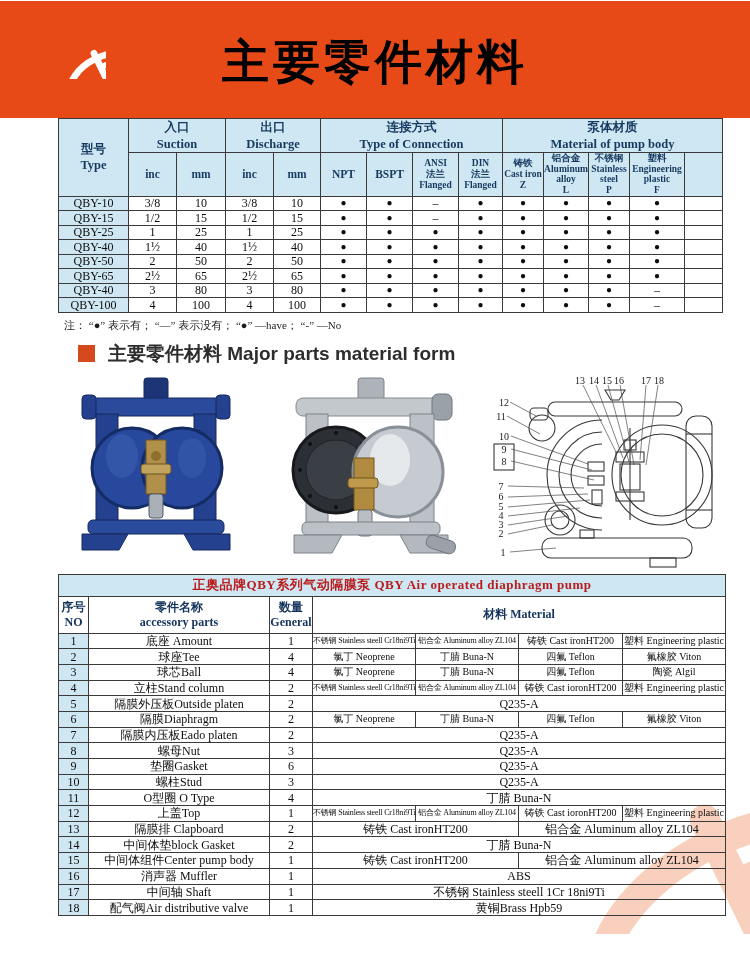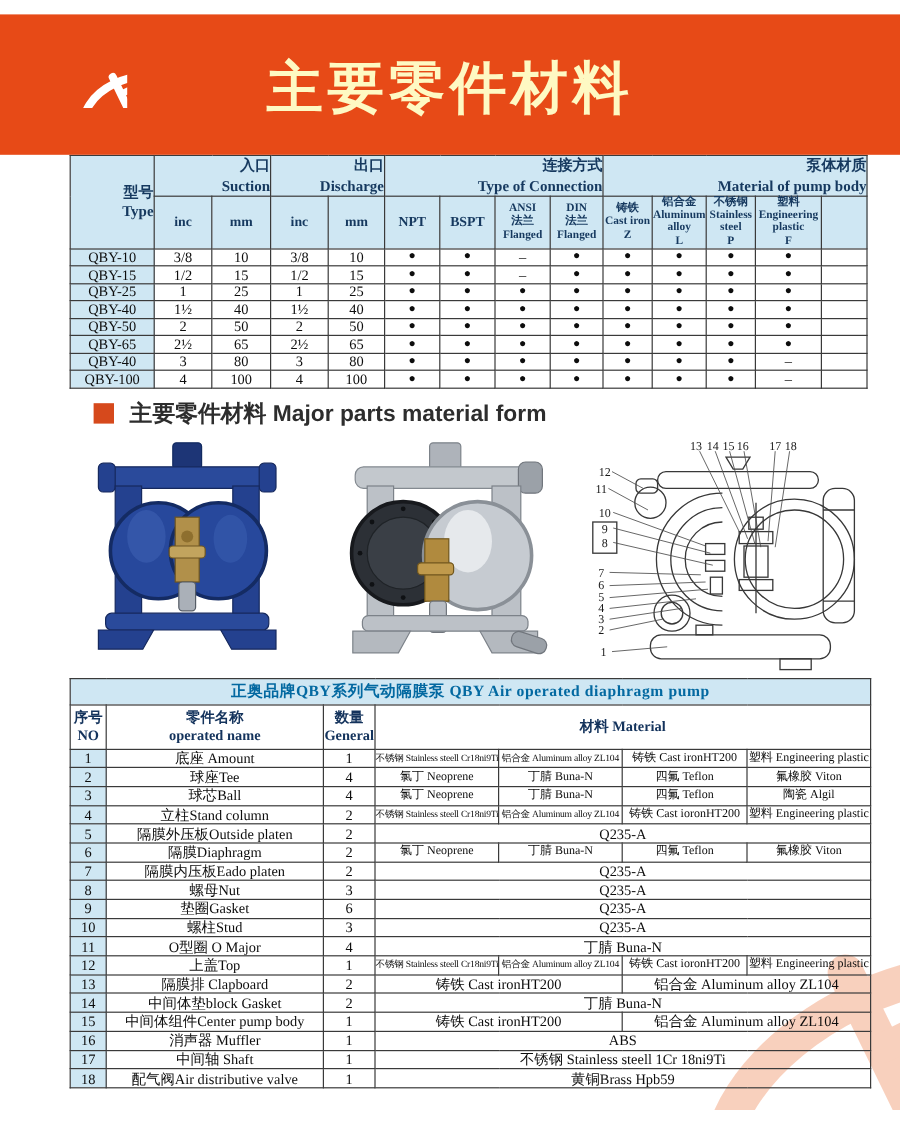--- a/index.html
+++ b/index.html
@@ -1,40 +1,40 @@
 <!DOCTYPE html>
 <html><head>
 <meta charset="utf-8">
 <style>
   html,body{margin:0;padding:0;background:#ffffff;}
   .page{width:750px;height:955px;overflow:hidden;position:relative;background:#ffffff;
         font-family:"Liberation Serif",serif;color:#111;}
 
   
   .banner{height:117px;background:#e74a17;position:relative;}
-  .banner h1{margin:12px;padding-top:30px;text-align:center;color:#fef9c3;
+  .banner h1{margin:1px;padding-top:30px;text-align:center;color:#000000;
              font-family:"Liberation Sans",sans-serif;font-weight:bold;
              font-size:47px;letter-spacing:4px;}
   .banner-logo{position:absolute;left:10px;top:6px;width:96px;height:72px;color:#ffffff;}
 
   
   .section-title{display:flex;align-items:center;gap:13px;margin:11px 0 4px 30px;
                  font-family:"Liberation Sans",sans-serif;font-weight:bold;
                  font-size:19px;color:#2d2d2d;height:24px;}
   .bullet{width:17px;height:17px;background:#d6491c;flex:0 0 auto;}
 
   
   table{border-collapse:collapse;table-layout:fixed;}
   .spec-table td,.spec-table th,.parts-table td,.parts-table th{
       border:1px solid #3a3a3a;text-align:center;vertical-align:middle;padding:0;}
 
   
   .spec-table{margin-left:58px;width:664px;}
   .spec-table thead th{background:#cfe7f3;color:#16395f;font-weight:bold;white-space:pre-line;}
-  .spec-table th.group{font-size:12.5px;line-height:1.3;text-align:right;}
+  .spec-table th.group{font-size:12.5px;line-height:1.3;}
   .spec-table th.sub{font-size:11.5px;}
   .spec-table th.sub.multi{font-size:9.5px;line-height:1.12;}
   .spec-table thead tr:first-child{height:34px;}
   .spec-table thead tr:last-child{height:42px;}
   .spec-table tbody tr{height:14.5px;}
   .spec-table tbody td{font-size:12px;color:#0d0d0d;line-height:1;}
   .spec-table td.type-cell{background:#cfe7f3;}
   .spec-table td.dot{font-size:10px;}
   .spec-table td.dash{font-size:12px;}
 
@@ -46,21 +46,21 @@
   .diagram-svg{flex:0 0 auto;margin-left:12px;}
   .dia-line{stroke:#4a4a4a;stroke-width:0.7;}
   .dia-shape{stroke:#383838;stroke-width:1.1;fill:none;}
   .dia-num{font-family:"Liberation Serif",serif;font-size:10px;fill:#191919;}
 
   
   .parts-wrap{position:relative;margin-top:6px;}
   .watermark{position:absolute;left:330px;top:40px;width:430px;height:320px;
              color:#f3a27d;opacity:0.5;z-index:0;}
   .parts-table{margin-left:58px;width:667px;position:relative;z-index:1;}
-  .parts-table th.pt-title{background:#cfe7f3;color:#0369a1;font-size:13px;
+  .parts-table th.pt-title{background:#cfe7f3;color:#b91c1c;font-size:13px;
                            font-weight:bold;height:21px;letter-spacing:0.5px;}
   .parts-table thead th.colhead{white-space:pre-line;font-size:12px;line-height:1.2;
                                 color:#14335c;font-weight:bold;height:36px;}
   .parts-table tbody tr{height:15.7px;}
   .parts-table tbody td{font-size:12px;color:#0d0d0d;line-height:1;}
   .parts-table td.no-cell{background:#cfe7f3;}
   .parts-table td.mat{white-space:nowrap;font-size:10px;}
   .parts-table td.mat.sm{font-size:8px;letter-spacing:-0.2px;}
   .parts-table td.mat.wide{font-size:12px;}
 </style>
@@ -276,20 +276,21 @@
           <td class="dot">●</td>
           <td class="dot">●</td>
           <td class="dot">●</td>
           <td class="dot">●</td>
           <td class="dash">–</td>
           <td></td>
         </tr>
       </tbody>
   </table>
 
+  <div class="note">注： “●” 表示有； “—” 表示没有； “●” —have； “-” —No</div>
 
   <div class="section-title" style="margin-top:9px;padding-left:48px;">
     <span class="bullet"></span>
     <span>主要零件材料 Major parts material form</span>
   </div>
 
   <div class="photos">
 
     <svg class="pump-svg" width="196" height="192" viewBox="0 0 196 192">
       <rect x="86" y="8" width="24" height="22" rx="3" fill="#1d3576" stroke="#122a60"></rect>
@@ -427,21 +428,21 @@
           <col style="width:103px">
       </colgroup>
       <thead>
         <tr>
             <th colspan="7" class="pt-title">正奥品牌QBY系列气动隔膜泵  QBY Air operated diaphragm pump</th>
           </tr>
         <tr>
           <th class="colhead">序号
 NO</th>
           <th class="colhead">零件名称
-operated name</th>
+accessory parts</th>
           <th class="colhead">数量
 General</th>
           <th class="colhead" colspan="4">材料 Material</th>
         </tr>
       </thead>
       <tbody id="parts-body">
           <tr>
             <td class="no-cell">1</td>
             <td class="name-cell">底座 Amount</td>
             <td class="amt-cell">1</td>
@@ -511,21 +512,21 @@
             <td class="mat wide" colspan="4">Q235-A</td>
           </tr>
           <tr>
             <td class="no-cell">10</td>
             <td class="name-cell">螺柱Stud</td>
             <td class="amt-cell">3</td>
             <td class="mat wide" colspan="4">Q235-A</td>
           </tr>
           <tr>
             <td class="no-cell">11</td>
-            <td class="name-cell">O型圈 O Major</td>
+            <td class="name-cell">O型圈 O Type</td>
             <td class="amt-cell">4</td>
             <td class="mat wide" colspan="4">丁腈 Buna-N</td>
           </tr>
           <tr>
             <td class="no-cell">12</td>
             <td class="name-cell">上盖Top</td>
             <td class="amt-cell">1</td>
             <td class="mat sm">不锈钢 Stainless steell Cr18ni9Ti</td>
             <td class="mat sm">铝合金 Aluminum alloy ZL104</td>
             <td class="mat">铸铁 Cast ioronHT200</td>

